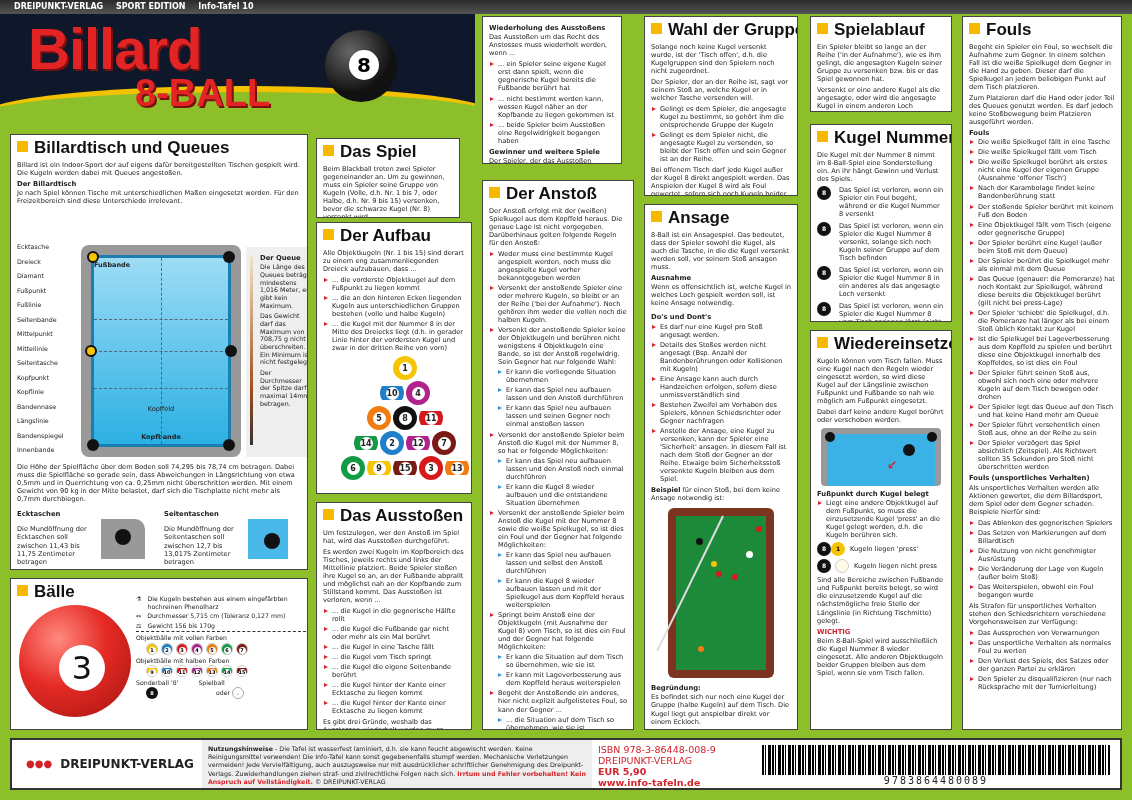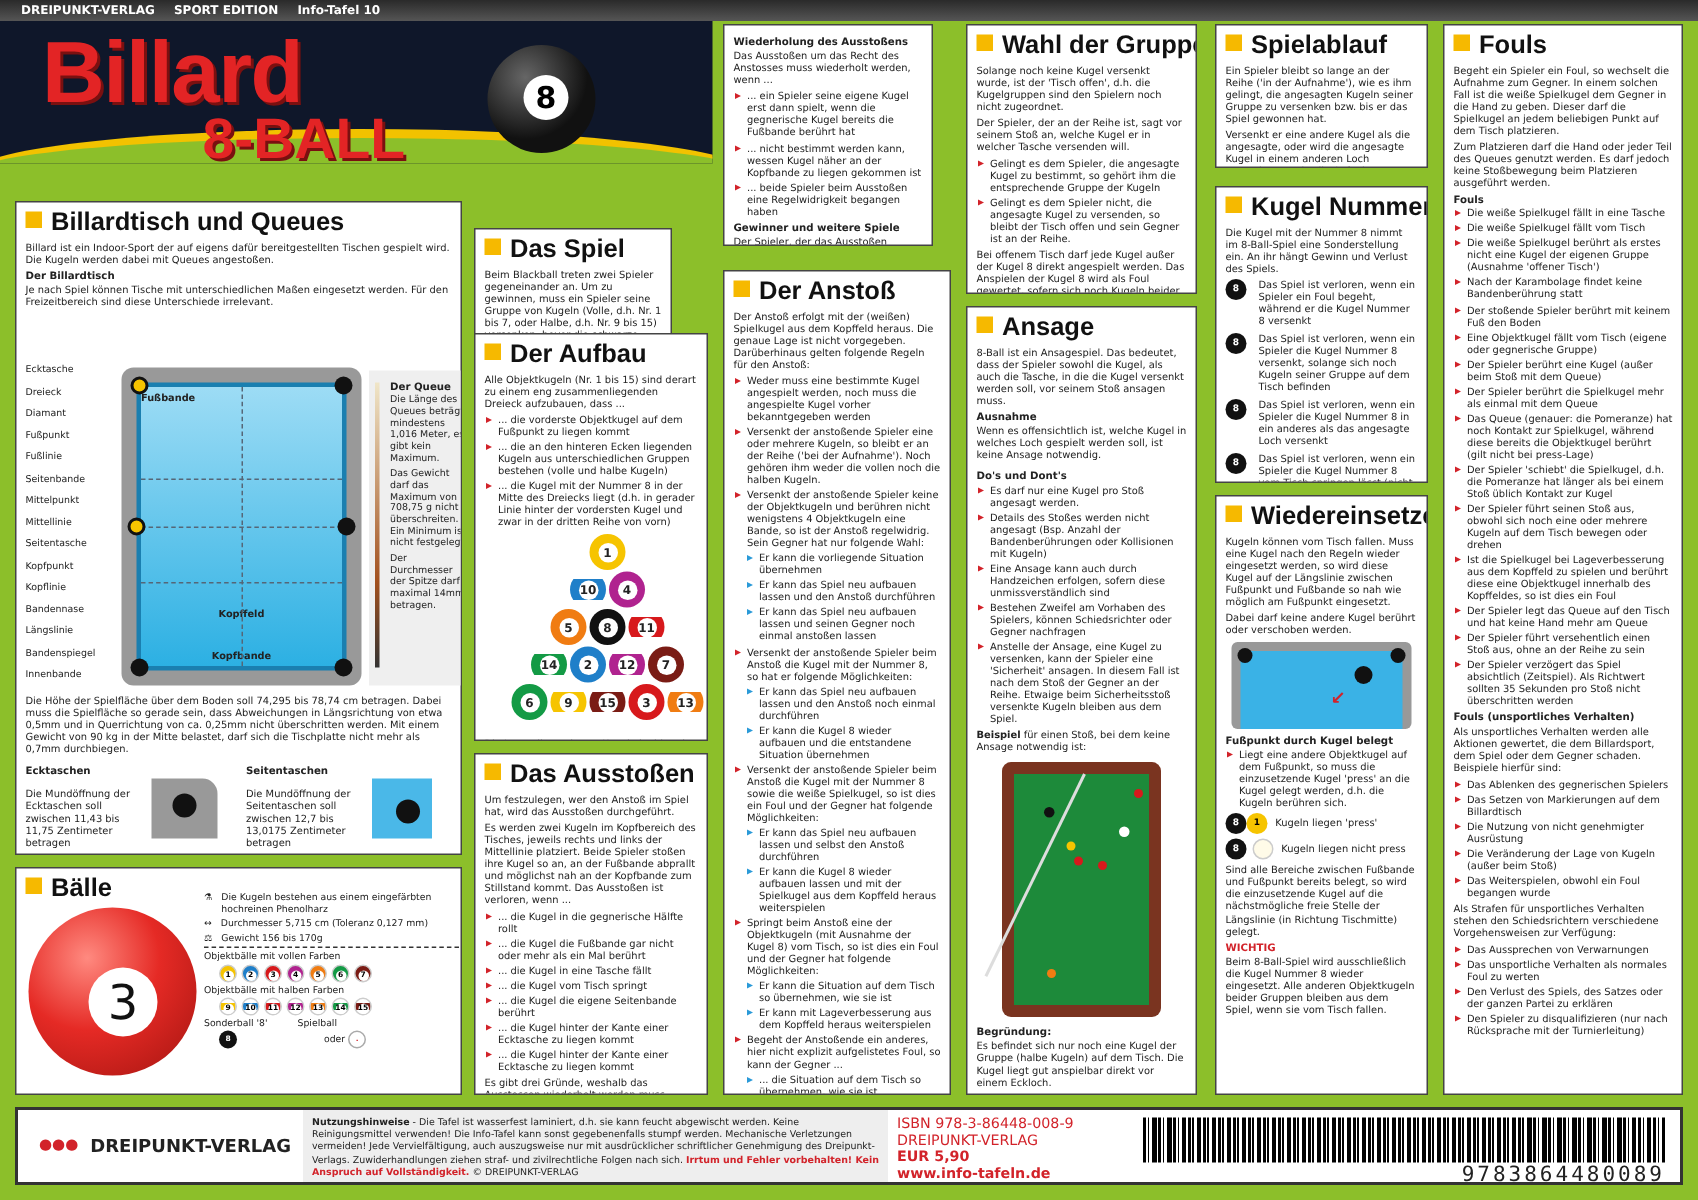--- a/index.html
+++ b/index.html
@@ -43,21 +43,21 @@
 .e8{display:inline-block;width:14px;height:14px;border-radius:50%;background:#111;color:#fff;font-size:6px;text-align:center;line-height:14px;font-weight:bold;vertical-align:middle;margin-right:8px}
 .k8 .row{display:flex;align-items:flex-start;margin-bottom:4px}
 .k8 .row .txt{flex:1}
 .footer{position:absolute;left:10px;top:738px;width:1112px;height:52px;border:2px solid #333;background:#fff;display:flex}
 .footer .logo{width:190px;display:flex;align-items:center;padding-left:14px;font-weight:bold;font-size:12px;gap:8px}
 .footer .hints{width:390px;background:#eee;padding:5px 6px;font-size:6.3px;line-height:1.3}
 .footer .isbn{width:160px;padding:5px 6px;color:#d2232a;font-size:9.5px;line-height:1.15}
 .footer .isbn b{font-weight:bold}
 .footer .barcode{flex:1;padding:5px 10px}
 .bars{height:30px;background:repeating-linear-gradient(90deg,#000 0 2px,#fff 2px 3px,#000 3px 4px,#fff 4px 6px,#000 6px 9px,#fff 9px 10px)}
-.bcnum{font-family:"DejaVu Sans Mono",monospace;font-size:14px;letter-spacing:2px;text-align:right}
+.bcnum{font-family:"DejaVu Sans Mono",monospace;font-size:10px;letter-spacing:2px;text-align:center}
 </style>
 </head>
 <body>
 
 <div class="topbar">
   <span>DREIPUNKT-VERLAG</span>
   <span>SPORT EDITION</span>
   <span>Info-Tafel 10</span>
 </div>
 
@@ -88,21 +88,21 @@
       <div>Kopfpunkt</div>
       <div>Kopflinie</div>
       <div>Bandennase</div>
       <div>Längslinie</div>
       <div>Bandenspiegel</div>
       <div>Innenbande</div>
     </div>
   <div class="table-illu">
     <div class="felt">
       <div style="position:absolute;top:4px;width:100%;text-align:left;font-weight:bold;font-size:6.5px">Fußbande</div>
-      <div style="position:absolute;top:148px;width:100%;text-align:center;font-weight:bold;font-size:6.5px">Kopffeld</div>
+      <div style="position:absolute;top:148px;width:100%;text-align:center;font-weight:normal;font-size:6.5px">Kopffeld</div>
       <div style="position:absolute;top:176px;width:100%;text-align:center;font-weight:bold;font-size:6.5px">Kopfbande</div>
       <div style="position:absolute;left:50%;top:0;bottom:0;border-left:1px dashed #567"></div>
       <div style="position:absolute;top:33%;left:0;right:0;border-top:1px dashed #567"></div>
       <div style="position:absolute;top:50%;left:0;right:0;border-top:1px dashed #567"></div>
       <div style="position:absolute;top:70%;left:0;right:0;border-top:1px dashed #567"></div>
     </div>
     <div class="pocket" style="left:6px;top:6px;background:#f6c400;border:2px solid #111"></div>
     <div class="pocket" style="right:6px;top:6px"></div>
     <div class="pocket" style="left:4px;top:100px;background:#f6c400;border:2px solid #111"></div>
     <div class="pocket" style="right:4px;top:100px"></div>
@@ -164,21 +164,21 @@
     <div>Objektbälle mit halben Farben</div>
     <div id="halfballs" style="margin:1px 0 2px 10px"><span class="pb" style="background: linear-gradient(rgb(255, 255, 255) 0px, rgb(255, 255, 255) 25%, rgb(246, 196, 0) 25%, rgb(246, 196, 0) 75%, rgb(255, 255, 255) 75%); border: 1px solid rgb(204, 204, 204);"><i>9</i></span><span class="pb" style="background: linear-gradient(rgb(255, 255, 255) 0px, rgb(255, 255, 255) 25%, rgb(31, 127, 201) 25%, rgb(31, 127, 201) 75%, rgb(255, 255, 255) 75%); border: 1px solid rgb(204, 204, 204);"><i>10</i></span><span class="pb" style="background: linear-gradient(rgb(255, 255, 255) 0px, rgb(255, 255, 255) 25%, rgb(215, 25, 28) 25%, rgb(215, 25, 28) 75%, rgb(255, 255, 255) 75%); border: 1px solid rgb(204, 204, 204);"><i>11</i></span><span class="pb" style="background: linear-gradient(rgb(255, 255, 255) 0px, rgb(255, 255, 255) 25%, rgb(176, 35, 143) 25%, rgb(176, 35, 143) 75%, rgb(255, 255, 255) 75%); border: 1px solid rgb(204, 204, 204);"><i>12</i></span><span class="pb" style="background: linear-gradient(rgb(255, 255, 255) 0px, rgb(255, 255, 255) 25%, rgb(240, 124, 18) 25%, rgb(240, 124, 18) 75%, rgb(255, 255, 255) 75%); border: 1px solid rgb(204, 204, 204);"><i>13</i></span><span class="pb" style="background: linear-gradient(rgb(255, 255, 255) 0px, rgb(255, 255, 255) 25%, rgb(19, 154, 69) 25%, rgb(19, 154, 69) 75%, rgb(255, 255, 255) 75%); border: 1px solid rgb(204, 204, 204);"><i>14</i></span><span class="pb" style="background: linear-gradient(rgb(255, 255, 255) 0px, rgb(255, 255, 255) 25%, rgb(122, 28, 21) 25%, rgb(122, 28, 21) 75%, rgb(255, 255, 255) 75%); border: 1px solid rgb(204, 204, 204);"><i>15</i></span></div>
     <div style="display:flex;gap:20px">
         <span>Sonderball '8'</span>
         <span>Spielball</span>
       </div>
     <div style="margin-left:10px"><span class="pb" style="background:#111;color:#fff">8</span><span style="margin-left:40px" class="pb"></span><span>oder</span> <span class="pb" style="border:1px solid #aaa;color:#d2232a">·</span></div>
   </div>
 </div>
 
-<div class="box" style="left:316px;top:152px;width:132px;height:80px">
+<div class="box" style="left:316px;top:138px;width:144px;height:80px">
   <h2><span class="sq"></span><span>Das Spiel</span></h2>
   <p>Beim Blackball treten zwei Spieler gegeneinander an. Um zu gewinnen, muss ein Spieler seine Gruppe von Kugeln (Volle, d.h. Nr. 1 bis 7, oder Halbe, d.h. Nr. 9 bis 15) versenken, bevor die schwarze Kugel (Nr. 8) versenkt wird.</p>
 </div>
 
 <div class="box" style="left:316px;top:222px;width:156px;height:272px">
   <h2><span class="sq"></span><span>Der Aufbau</span></h2>
   <p>Alle Objektkugeln (Nr. 1 bis 15) sind derart zu einem eng zusammenliegenden Dreieck aufzubauen, dass ...</p>
   <ul class="b" id="aufbau-list">
       <li>... die vorderste Objektkugel auf dem Fußpunkt zu liegen kommt</li>
       <li>... die an den hinteren Ecken liegenden Kugeln aus unterschiedlichen Gruppen bestehen (volle und halbe Kugeln)</li>
@@ -357,22 +357,22 @@
       <li>Die weiße Spielkugel fällt in eine Tasche</li>
       <li>Die weiße Spielkugel fällt vom Tisch</li>
       <li>Die weiße Spielkugel berührt als erstes nicht eine Kugel der eigenen Gruppe (Ausnahme 'offener Tisch')</li>
       <li>Nach der Karambolage findet keine Bandenberührung statt</li>
       <li>Der stoßende Spieler berührt mit keinem Fuß den Boden</li>
       <li>Eine Objektkugel fällt vom Tisch (eigene oder gegnerische Gruppe)</li>
       <li>Der Spieler berührt eine Kugel (außer beim Stoß mit dem Queue)</li>
       <li>Der Spieler berührt die Spielkugel mehr als einmal mit dem Queue</li>
       <li>Das Queue (genauer: die Pomeranze) hat noch Kontakt zur Spielkugel, während diese bereits die Objektkugel berührt (gilt nicht bei press-Lage)</li>
       <li>Der Spieler 'schiebt' die Spielkugel, d.h. die Pomeranze hat länger als bei einem Stoß üblich Kontakt zur Kugel</li>
+      <li>Ist die Spielkugel bei Lageverbesserung aus dem Kopffeld zu spielen und berührt diese eine Objektkugel innerhalb des Kopffeldes, so ist dies ein Foul</li>
       <li>Der Spieler führt seinen Stoß aus, obwohl sich noch eine oder mehrere Kugeln auf dem Tisch bewegen oder drehen</li>
-      <li>Ist die Spielkugel bei Lageverbesserung aus dem Kopffeld zu spielen und berührt diese eine Objektkugel innerhalb des Kopffeldes, so ist dies ein Foul</li>
       <li>Der Spieler legt das Queue auf den Tisch und hat keine Hand mehr am Queue</li>
       <li>Der Spieler führt versehentlich einen Stoß aus, ohne an der Reihe zu sein</li>
       <li>Der Spieler verzögert das Spiel absichtlich (Zeitspiel). Als Richtwert sollten 35 Sekunden pro Stoß nicht überschritten werden</li>
     </ul>
   <h3>Fouls (unsportliches Verhalten)</h3>
   <p>Als unsportliches Verhalten werden alle Aktionen gewertet, die dem Billardsport, dem Spiel oder dem Gegner schaden. Beispiele hierfür sind:</p>
   <ul class="b" id="unsport-list">
       <li>Das Ablenken des gegnerischen Spielers</li>
       <li>Das Setzen von Markierungen auf dem Billardtisch</li>
       <li>Die Nutzung von nicht genehmigter Ausrüstung</li>

